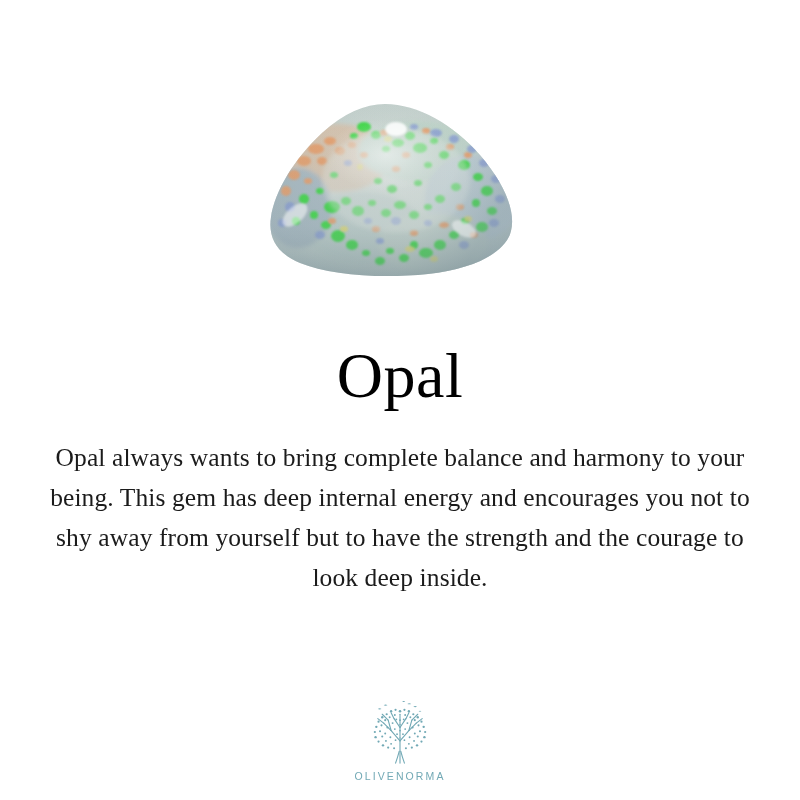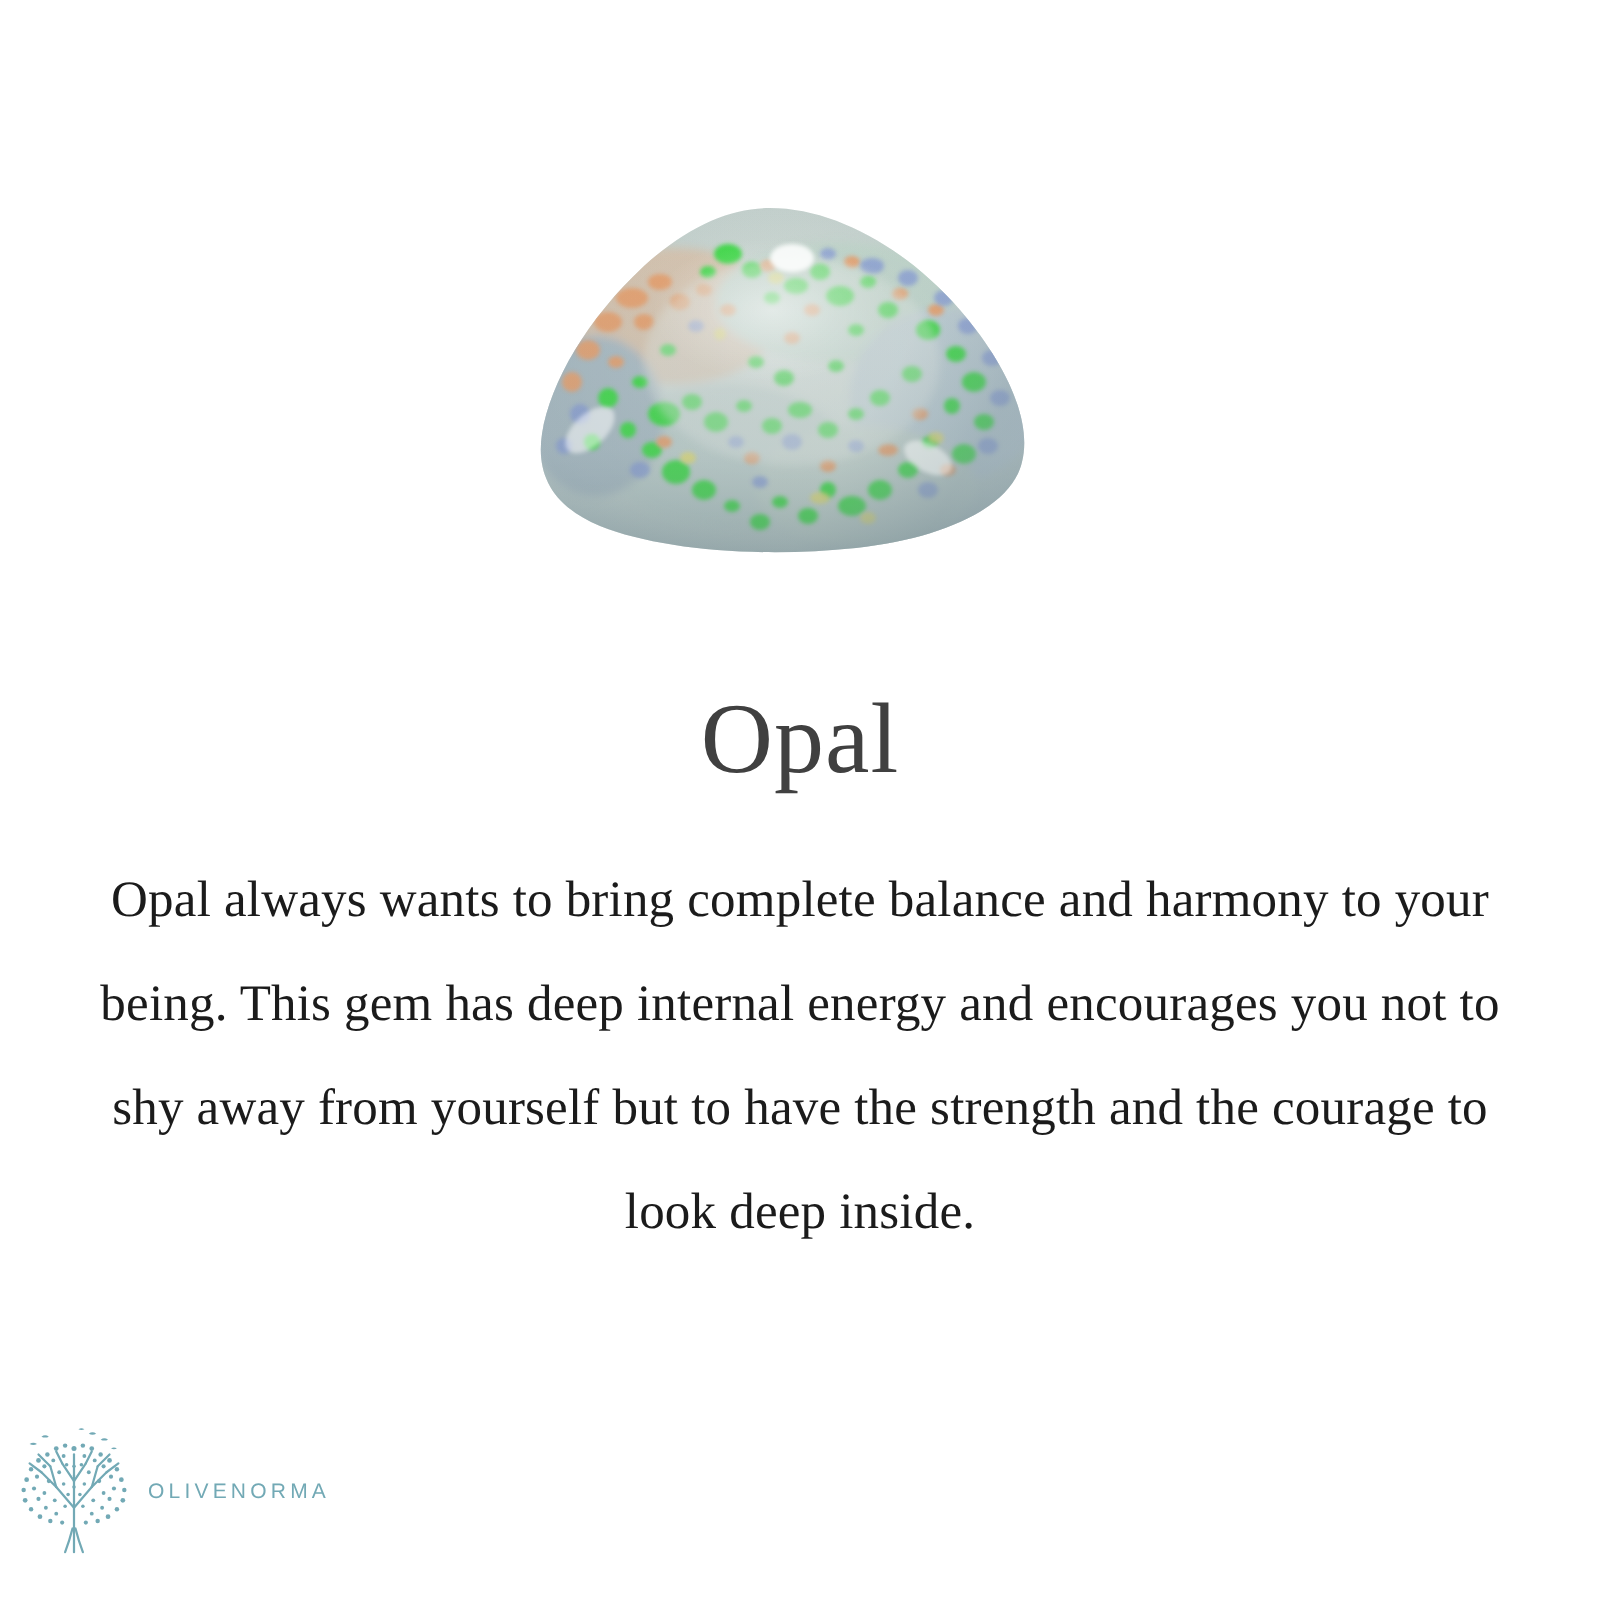--- a/index.html
+++ b/index.html
@@ -42,24 +42,24 @@
   }
   .gem-svg {
     display: block;
     width: 250px;
     height: 175px;
   }
 
   
   .title {
     font-family: "Liberation Serif", serif;
-    font-size: 50px;
+    font-size: 64px;
     line-height: 1;
     font-weight: 400;
-    color: #404040;
+    color: #000000;
     text-align: center;
     margin: 0;
     padding-top: 44px;
     letter-spacing: 0.5px;
   }
 
   
   .subtitle {
     font-family: "Liberation Sans", sans-serif;
     font-size: 25px;
@@ -74,37 +74,37 @@
   .subtitle .sep {
     color: #9ec8cf;
     padding: 0 5px;
     font-weight: 300;
   }
 
   
   .body-copy {
     font-family: "Liberation Serif", serif;
     font-size: 25.5px;
-    line-height: 52px;
+    line-height: 40px;
     color: #1b1b1b;
     text-align: center;
     width: 740px;
     margin: 0 auto;
     padding-top: 30px;
     letter-spacing: 0.1px;
   }
 
   
   .logo-block {
     position: absolute;
     left: 0;
     right: 0;
     bottom: 18px;
     display: flex;
-    flex-direction: row;
+    flex-direction: column;
     align-items: center;
   }
   .logo-mark {
     display: block;
     width: 74px;
     height: 74px;
   }
   .logo-word {
     font-family: "Liberation Sans", sans-serif;
     font-size: 10.5px;

